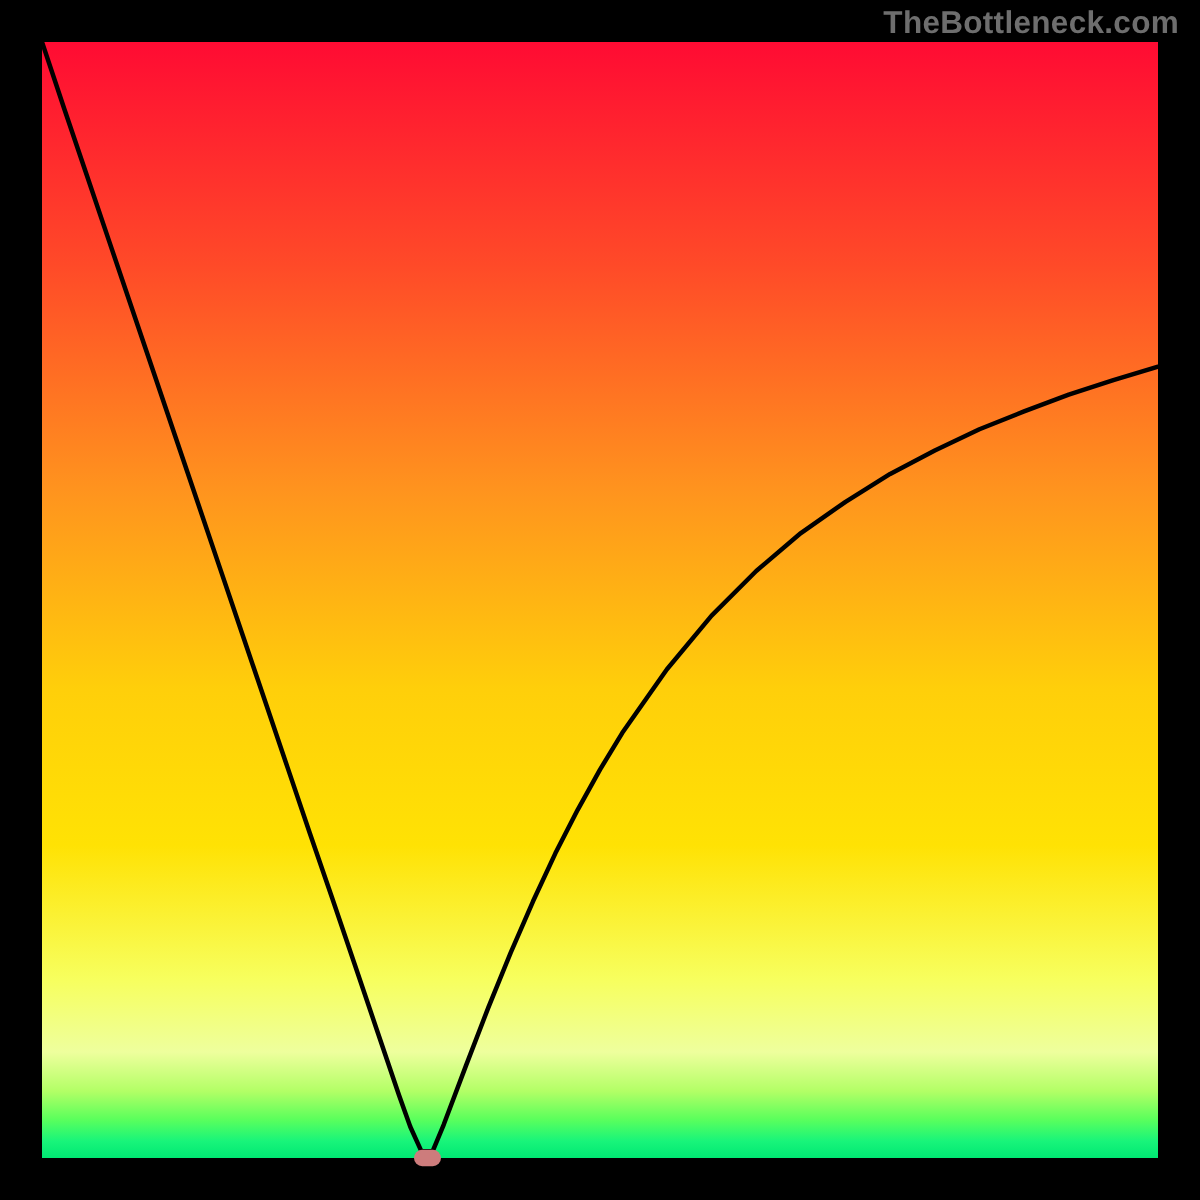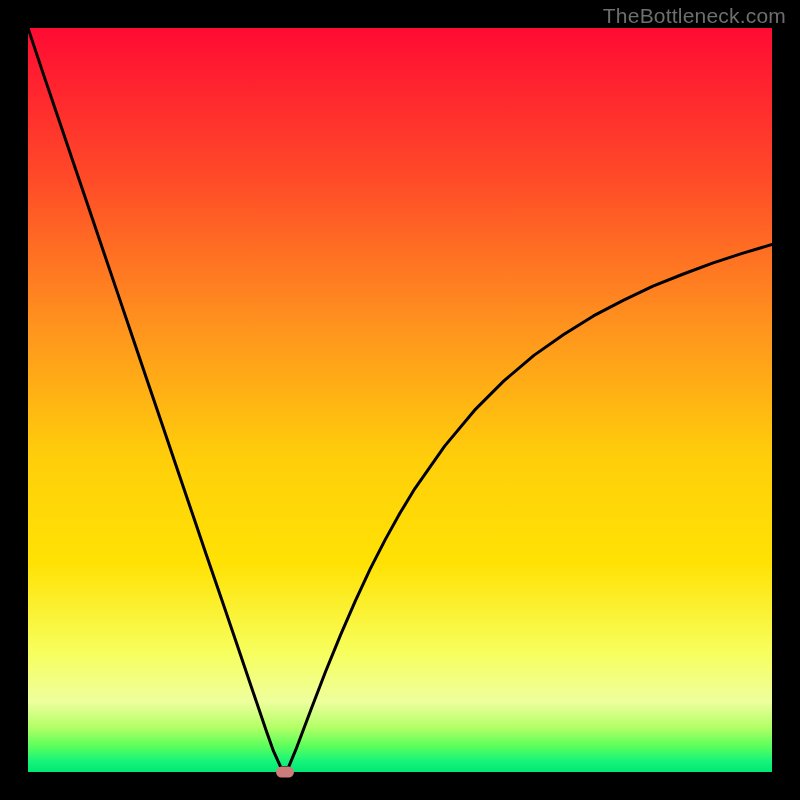--- a/index.html
+++ b/index.html
@@ -25,21 +25,21 @@
     top: 0;
     width: 744px;
     height: 744px;
   }
   .watermark {
     position: absolute;
     top: 4px;
     right: 14px;
     color: #6e6e6e;
     font-size: 21px;
-    font-weight: 400;
+    font-weight: 700;
     letter-spacing: 0.2px;
     font-family: Arial, Helvetica, sans-serif;
   }
   .marker {
     position: absolute;
     width: 18px;
     height: 11px;
     background: #cd7c7c;
     border-radius: 6px;
     transform: translate(-50%, -50%);

